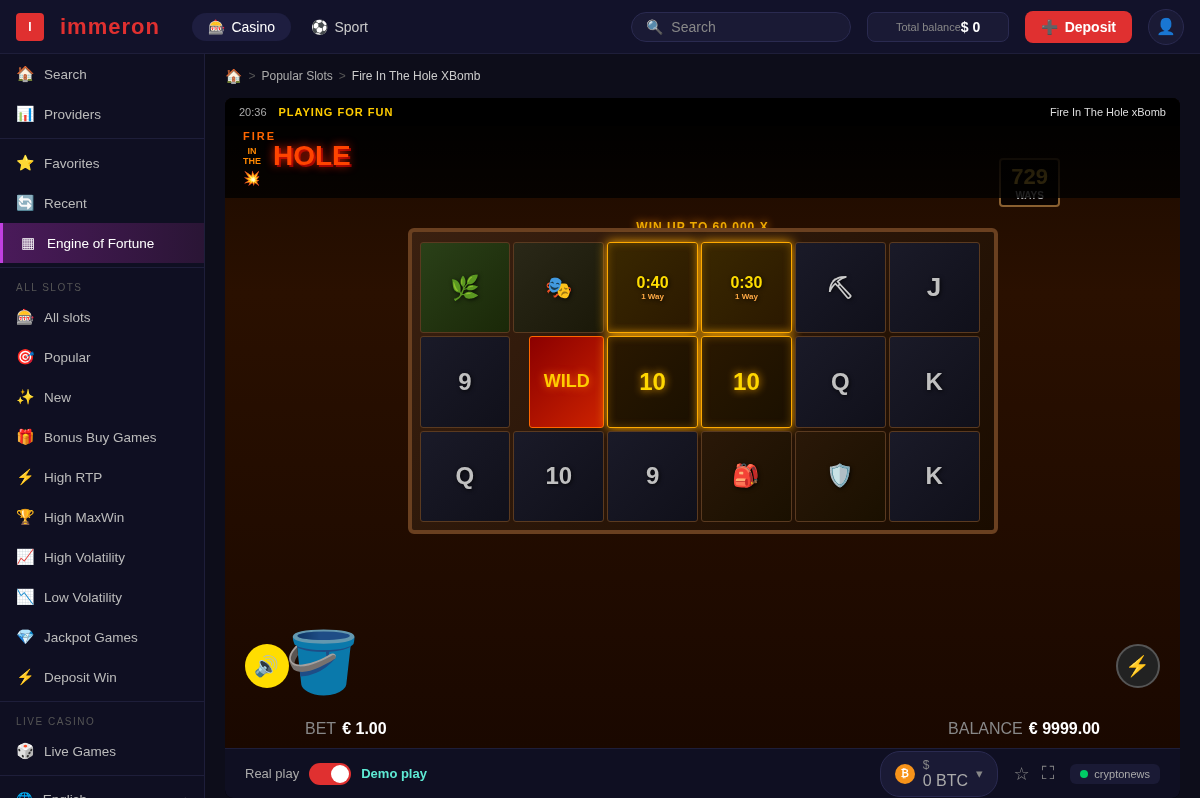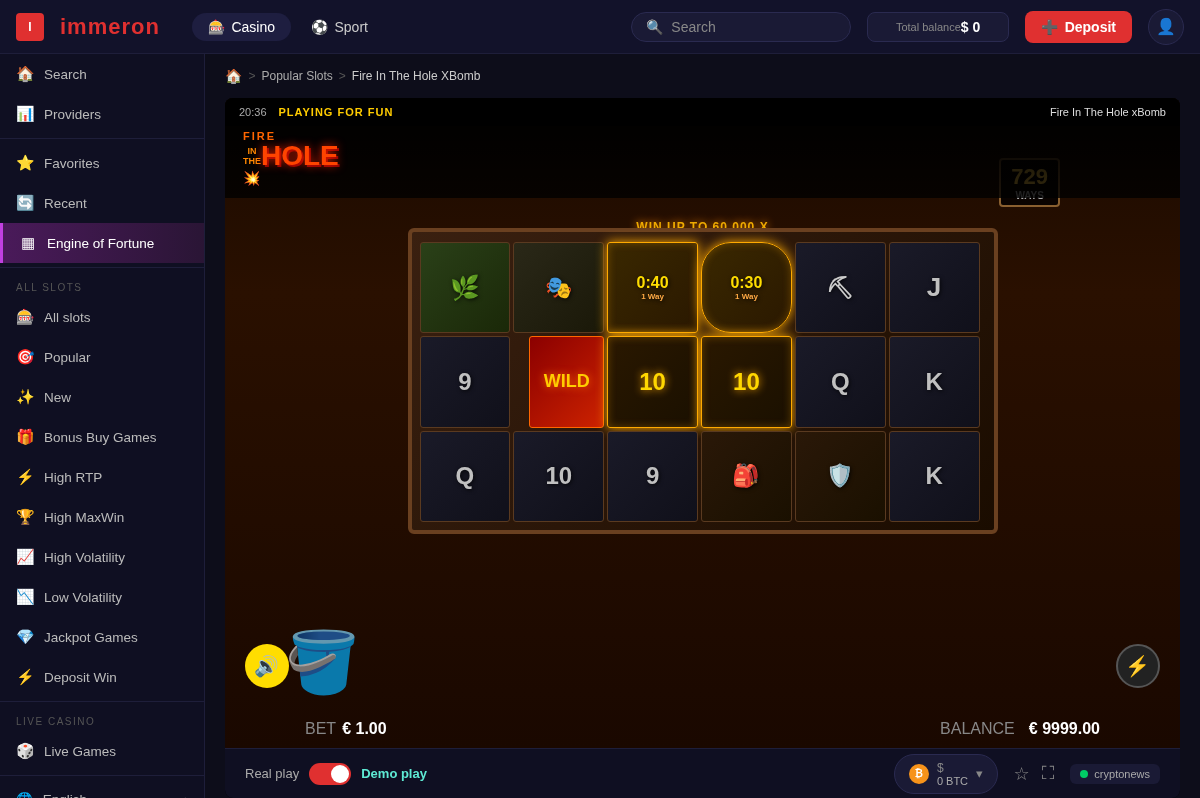--- a/index.html
+++ b/index.html
@@ -335,21 +335,21 @@
     .barrel-deco {
       position: absolute;
       bottom: 50px;
       left: 60px;
       font-size: 60px;
       opacity: 0.7;
     }
     .bet-info { display: flex; gap: 6px; align-items: center; }
     .bet-label { color: #888; }
     .bet-value { color: #fff; font-weight: 600; }
-    .balance-info { display: flex; gap: 14px; align-items: center; }
+    .balance-info { display: flex; gap: 6px; align-items: center; }
     .balance-label { color: #888; }
     .balance-value { color: #fff; font-weight: 600; }
 
     
     .footer-bar {
       display: flex;
       align-items: center;
       background: #0f0f22;
       border-top: 1px solid #1e1e3a;
       padding: 0 20px;
@@ -399,21 +399,21 @@
       width: 20px; height: 20px;
       background: #f7931a;
       border-radius: 50%;
       display: flex; align-items: center; justify-content: center;
       font-size: 10px;
       font-weight: bold;
       color: #fff;
     }
     .btc-amount { display: flex; flex-direction: column; }
     .btc-dollar { font-size: 12px; color: #888; }
-    .btc-val { font-size: 11px; color: #aaa; }
+    .btc-val { font-size: 16px; color: #aaa; }
 
     .footer-actions { display: flex; gap: 12px; align-items: center; }
     .footer-star { color: #888; font-size: 18px; cursor: pointer; }
     .footer-expand { color: #888; font-size: 18px; cursor: pointer; }
 
     .cryptonews-badge {
       display: flex; align-items: center; gap: 6px;
       background: #1a1a35;
       border-radius: 6px;
       padding: 4px 10px;
@@ -579,21 +579,21 @@
           <div class="game-topbar">
             <div style="display:flex;gap:12px;align-items:center;">
               <span style="color:#aaa;">20:36</span>
               <span class="playing-fun">PLAYING FOR FUN</span>
             </div>
             <span class="game-title-top">Fire In The Hole xBomb</span>
           </div>
 
           <div class="game-logo">
             <div style="color:#ff6600;font-size:11px;font-weight:900;letter-spacing:2px;">FIRE</div>
-            <div style="display:flex;align-items:center;gap:0;">
+            <div style="display:flex;align-items:center;gap:12px;">
               <div style="color:#ff8800;font-size:9px;font-weight:700;display:flex;flex-direction:column;align-items:center;">
                 <span>IN</span>
                   <span>THE</span>
               </div>
               <div style="color:#ff4400;font-size:28px;font-weight:900;text-shadow:0 0 10px #ff2200,2px 2px 0 #8b0000;line-height:1;">HOLE</div>
             </div>
             <div style="font-size:14px;color:#ffaa00;">💥</div>
           </div>
 
           <div class="ways-banner">
@@ -613,21 +613,21 @@
                 <div class="slot-cell" style="background:linear-gradient(135deg,#2a4018,#1a2808);">
                   <span style="font-size:24px;">🌿</span>
                 </div>
                 <div class="slot-cell" style="background:linear-gradient(135deg,#2a2818,#1a1808);">
                   <span style="font-size:22px;">🎭</span>
                 </div>
                 <div class="slot-cell highlight" style="background:linear-gradient(135deg,#3a2800,#2a1800);flex-direction:column;">
                   <span style="font-size:16px;color:#ffdd00;font-weight:900;">0:40</span>
                   <span style="font-size:8px;color:#ffaa44;">1 Way</span>
                 </div>
-                <div class="slot-cell highlight" style="background:linear-gradient(135deg,#3a2800,#2a1800);flex-direction:column;border-radius:30px;">
+                <div class="slot-cell highlight" style="background:linear-gradient(135deg,#3a2800,#2a1800);flex-direction:column;">
                   <span style="font-size:16px;color:#ffdd00;font-weight:900;">0:30</span>
                   <span style="font-size:8px;color:#ffaa44;">1 Way</span>
                 </div>
                 <div class="slot-cell" style="background:linear-gradient(135deg,#1a1a28,#10101a);">
                   <span style="font-size:22px;">⛏</span>
                 </div>
                 <div class="slot-cell" style="background:linear-gradient(135deg,#1a1a28,#10101a);">
                   <span class="slot-num silver" style="font-size:26px;font-weight:900;">J</span>
                 </div>
 

